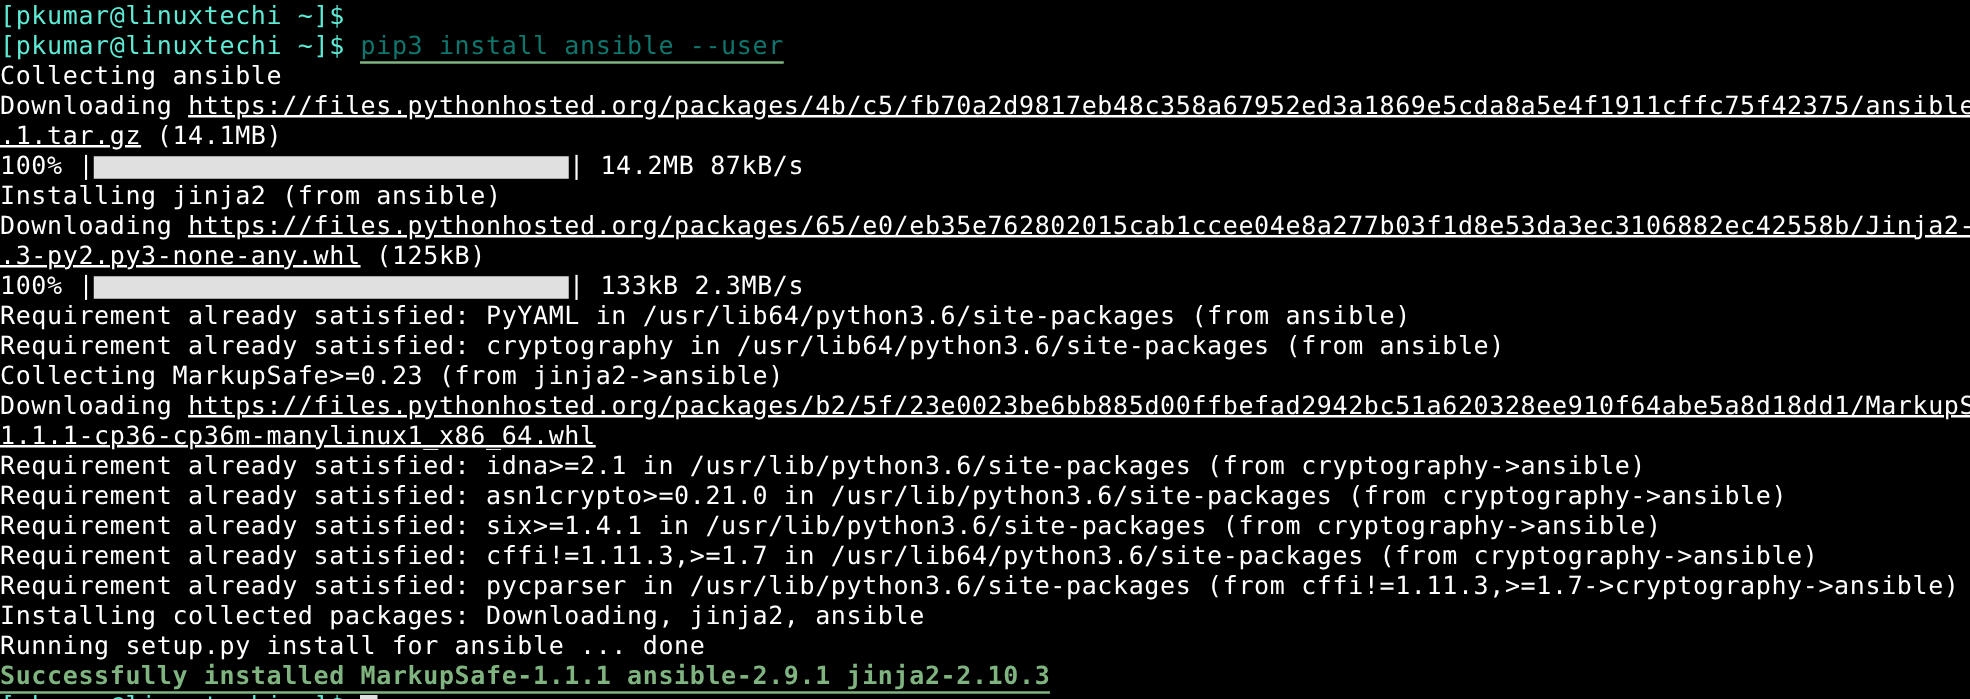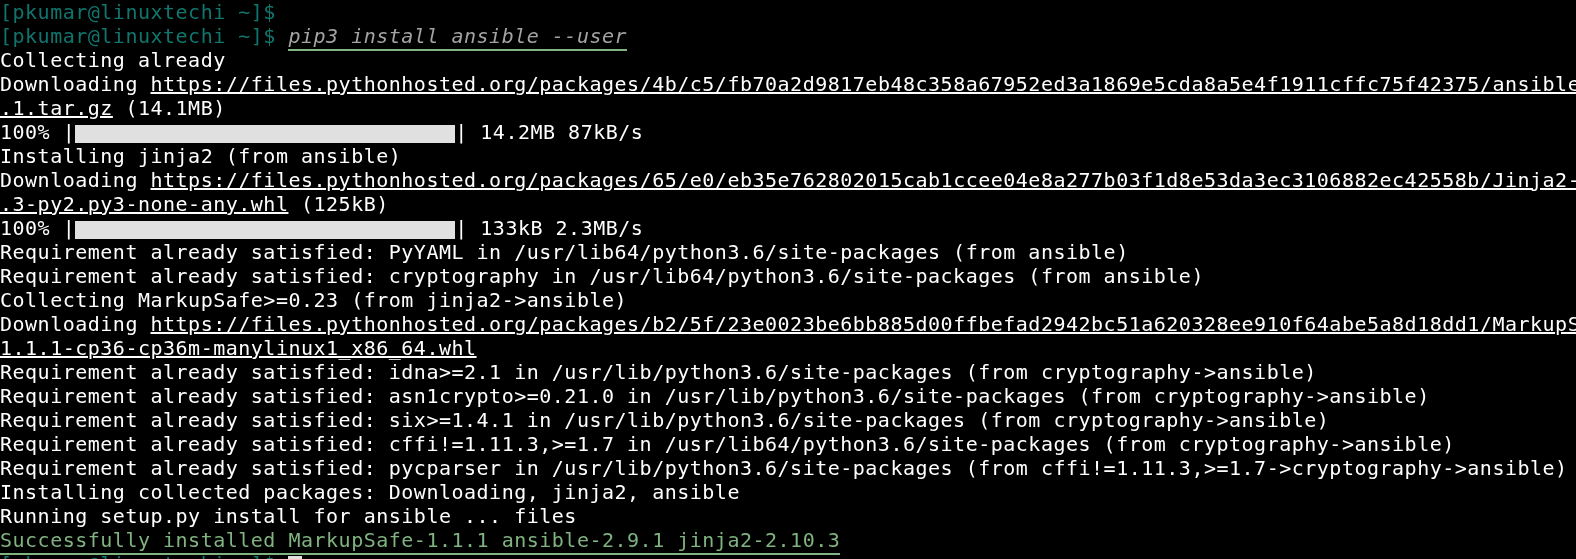--- a/index.html
+++ b/index.html
@@ -14,74 +14,74 @@
       font-size: 20px;
       line-height: 1.2;
       white-space: nowrap;
       padding: 0;
       letter-spacing: 0.5px;
     }
     .line {
       display: block;
     }
     .prompt {
-      color: #0f766e;
+      color: #5eead4;
       text-align: center;
     }
     .command {
-      color: #a3a3a3;
-      font-style: italic;
+      color: #0f766e;
     }
     .underline-yellow {
       border-bottom: 2px solid #7fb37f;
       padding-bottom: 1px;
     }
     .url {
       text-decoration: underline;
     }
     .progress-bar {
       display: inline-block;
       background-color: #e0e0e0;
       height: 18px;
       vertical-align: middle;
     }
     .success {
       color: #7fb37f;
     }
     .underline-green {
       border-bottom: 2px solid #7fb37f;
       padding-bottom: 1px;
+      font-weight: bold;
     }
     .cursor {
       display: inline-block;
       width: 14px;
       height: 20px;
       background-color: #e0e0e0;
       vertical-align: text-bottom;
     }
   </style>
 </head>
 <body>
 
 <div class="line"><span class="prompt">[pkumar@linuxtechi ~]$ </span></div>
 <div class="line"><span class="prompt">[pkumar@linuxtechi ~]$ </span><span class="command underline-yellow">pip3 install ansible --user</span></div>
-<div class="line"><span>Collecting already</span></div>
+<div class="line"><span>Collecting ansible</span></div>
 <div class="line"><span>  Downloading </span><span class="url">https://files.pythonhosted.org/packages/4b/c5/fb70a2d9817eb48c358a67952ed3a1869e5cda8a5e4f1911cffc75f42375/ansible-2.</span></div>
 <div class="line"><span class="url">.1.tar.gz</span><span> (14.1MB)</span></div>
 <div class="line"><span>    100% |</span><span class="progress-bar" style="width:380px;"></span><span>| 14.2MB 87kB/s</span></div>
 <div class="line"><span>Installing jinja2 (from ansible)</span></div>
 <div class="line"><span>  Downloading </span><span class="url">https://files.pythonhosted.org/packages/65/e0/eb35e762802015cab1ccee04e8a277b03f1d8e53da3ec3106882ec42558b/Jinja2-2.1</span></div>
 <div class="line"><span class="url">.3-py2.py3-none-any.whl</span><span> (125kB)</span></div>
 <div class="line"><span>    100% |</span><span class="progress-bar" style="width:380px;"></span><span>| 133kB 2.3MB/s</span></div>
 <div class="line"><span>Requirement already satisfied: PyYAML in /usr/lib64/python3.6/site-packages (from ansible)</span></div>
 <div class="line"><span>Requirement already satisfied: cryptography in /usr/lib64/python3.6/site-packages (from ansible)</span></div>
 <div class="line"><span>Collecting MarkupSafe&gt;=0.23 (from jinja2-&gt;ansible)</span></div>
 <div class="line"><span>  Downloading </span><span class="url">https://files.pythonhosted.org/packages/b2/5f/23e0023be6bb885d00ffbefad2942bc51a620328ee910f64abe5a8d18dd1/MarkupSafe</span></div>
 <div class="line"><span class="url">1.1.1-cp36-cp36m-manylinux1_x86_64.whl</span></div>
 <div class="line"><span>Requirement already satisfied: idna&gt;=2.1 in /usr/lib/python3.6/site-packages (from cryptography-&gt;ansible)</span></div>
 <div class="line"><span>Requirement already satisfied: asn1crypto&gt;=0.21.0 in /usr/lib/python3.6/site-packages (from cryptography-&gt;ansible)</span></div>
 <div class="line"><span>Requirement already satisfied: six&gt;=1.4.1 in /usr/lib/python3.6/site-packages (from cryptography-&gt;ansible)</span></div>
 <div class="line"><span>Requirement already satisfied: cffi!=1.11.3,&gt;=1.7 in /usr/lib64/python3.6/site-packages (from cryptography-&gt;ansible)</span></div>
 <div class="line"><span>Requirement already satisfied: pycparser in /usr/lib/python3.6/site-packages (from cffi!=1.11.3,&gt;=1.7-&gt;cryptography-&gt;ansible)</span></div>
 <div class="line"><span>Installing collected packages: Downloading, jinja2, ansible</span></div>
-<div class="line"><span>  Running setup.py install for ansible ... files</span></div>
+<div class="line"><span>  Running setup.py install for ansible ... done</span></div>
 <div class="line"><span class="success underline-green">Successfully installed MarkupSafe-1.1.1 ansible-2.9.1 jinja2-2.10.3</span></div>
 <div class="line"><span class="prompt">[pkumar@linuxtechi ~]$ </span><span class="cursor"></span></div>
 
 </body></html>

